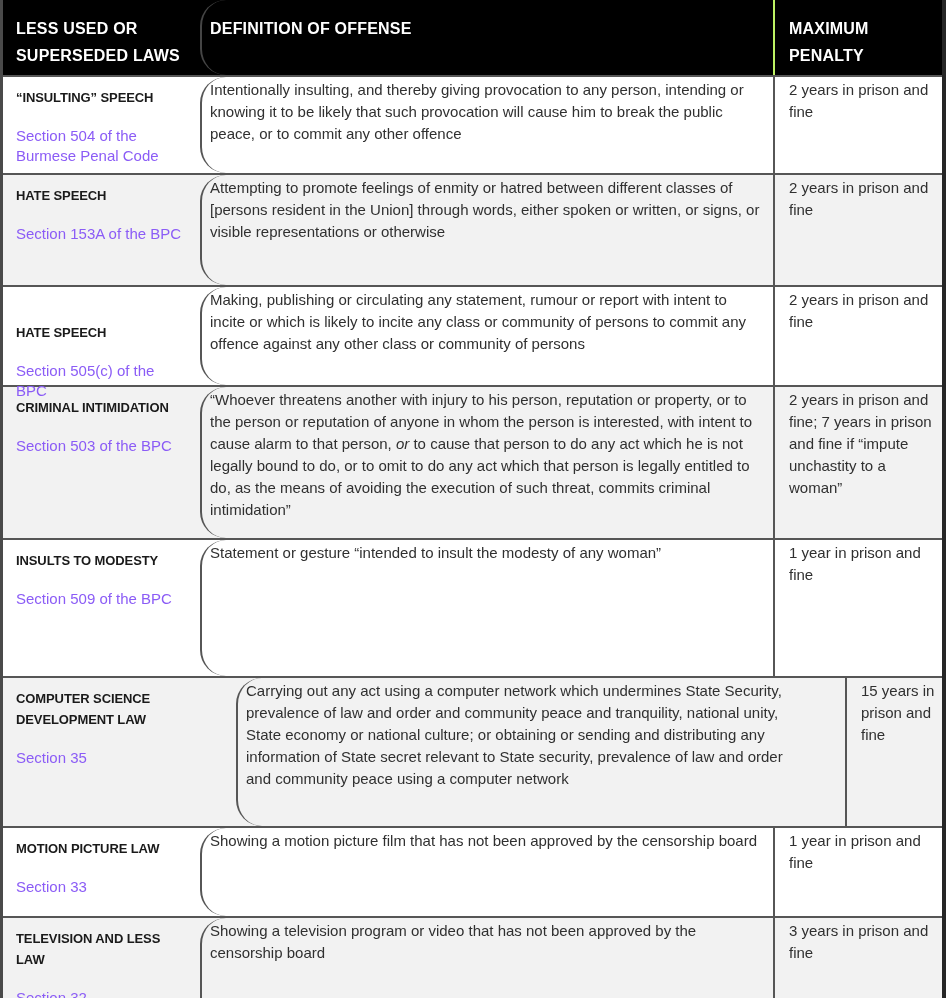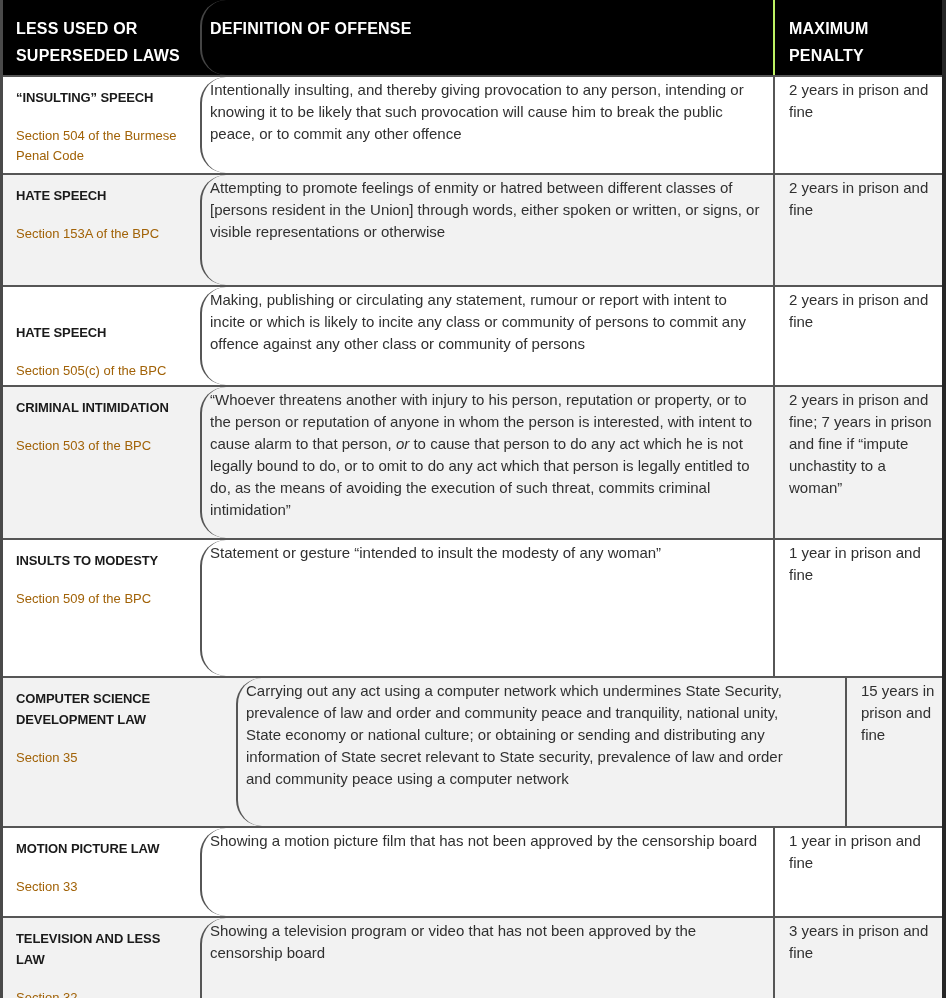--- a/index.html
+++ b/index.html
@@ -63,23 +63,23 @@
   .law-cell.pad-title { padding-top: 35px; }
   .law-title {
     font-weight: 700;
     font-size: 13px;
     line-height: 21px;
     letter-spacing: -0.1px;
     color: #1a1a1a;
   }
   .law-section {
     margin-top: 18px;
-    font-size: 13px;
+    font-size: 15px;
     line-height: 20px;
-    color: #a16207;
+    color: #8b5cf6;
   }
 
   .def-cell, .pen-cell { padding-top: 2px; }
   .def-text, .pen-text {
     font-size: 15px;
     line-height: 22px;
     color: #303030;
   }
   .def-text .em { font-style: italic; }
 </style>

